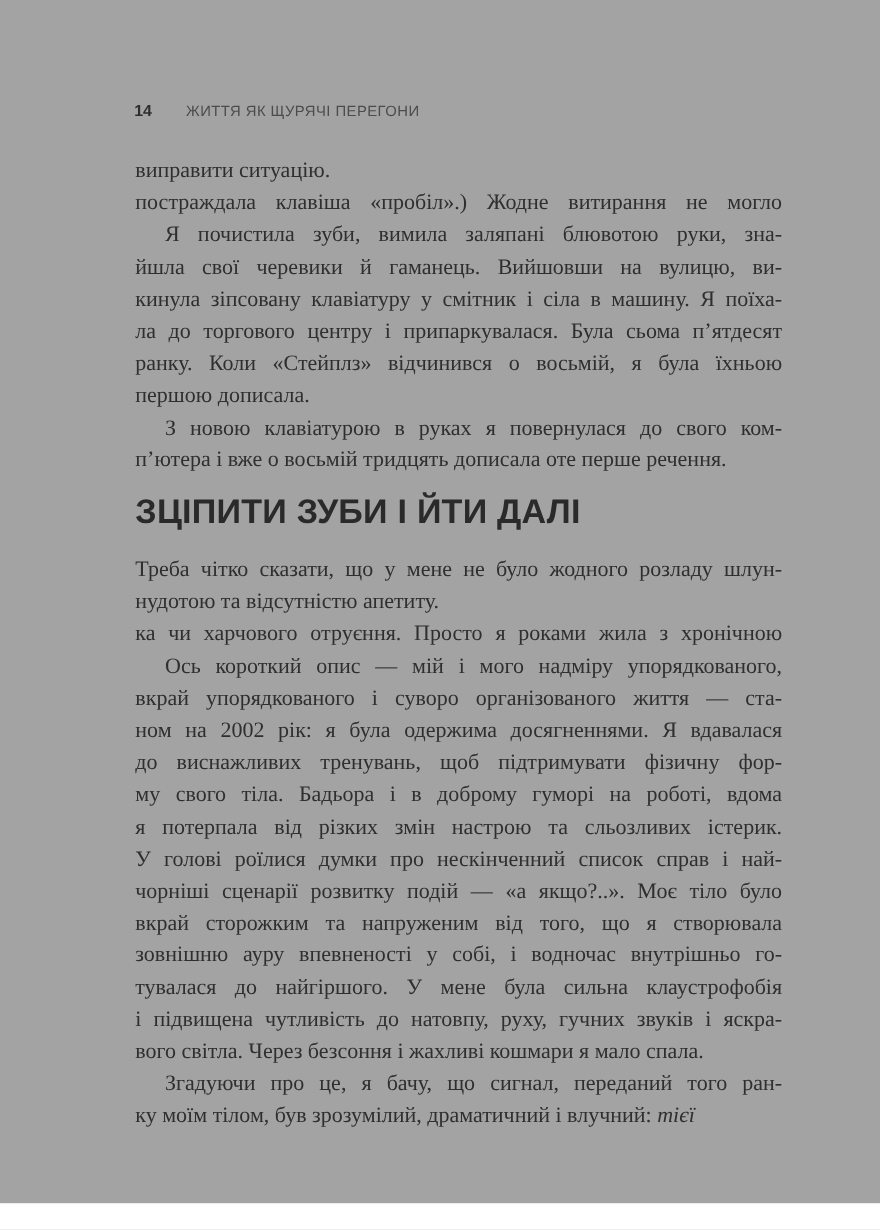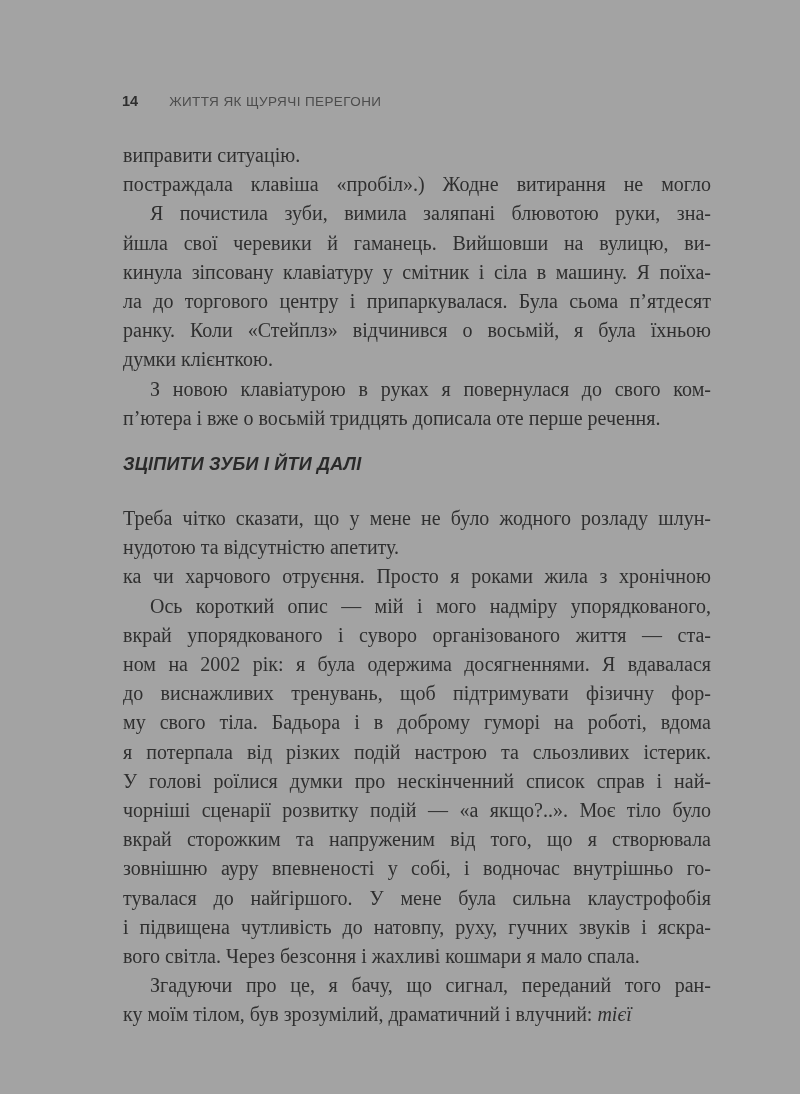--- a/index.html
+++ b/index.html
@@ -54,26 +54,25 @@
   }
   .text-line.last {
     text-align-last: left;
   }
   .paragraph.indent .text-line.first {
     text-indent: 27px;
   }
   .section-heading {
     font-family: "Liberation Sans", sans-serif;
     font-weight: 700;
-    font-size: 18px;
+    font-size: 31px;
     line-height: 29px;
     color: #2a2a2a;
     letter-spacing: 0.2px;
     margin: 17px 0 25px 0;
-    font-style: italic;
   }
   em { font-style: italic; }
 </style>
 </head>
 <body>
 
 <div class="book-page">
   <div class="page-header">
     <span class="page-number">14</span>
     <span class="running-title">ЖИТТЯ ЯК ЩУРЯЧІ ПЕРЕГОНИ</span>
@@ -82,39 +81,39 @@
       <div class="paragraph">
         <div class="text-line last">виправити ситуацію.</div>
         <div class="text-line first">постраждала клавіша «пробіл».) Жодне витирання не могло</div>
       </div>
       <div class="paragraph indent">
         <div class="text-line first">Я почистила зуби, вимила заляпані блювотою руки, зна-</div>
         <div class="text-line">йшла свої черевики й гаманець. Вийшовши на вулицю, ви-</div>
         <div class="text-line">кинула зіпсовану клавіатуру у смітник і сіла в машину. Я поїха-</div>
         <div class="text-line">ла до торгового центру і припаркувалася. Була сьома п’ятдесят</div>
         <div class="text-line">ранку. Коли «Стейплз» відчинився о восьмій, я була їхньою</div>
-        <div class="text-line last">думки клієнткою.</div>
+        <div class="text-line last">першою дописала.</div>
       </div>
       <div class="paragraph indent">
         <div class="text-line first">З новою клавіатурою в руках я повернулася до свого ком-</div>
         <div class="text-line last">п’ютера і вже о восьмій тридцять дописала оте перше речення.</div>
       </div>
       <h2 class="section-heading">ЗЦІПИТИ ЗУБИ І ЙТИ ДАЛІ</h2>
       <div class="paragraph">
         <div class="text-line first">Треба чітко сказати, що у мене не було жодного розладу шлун-</div>
         <div class="text-line last">нудотою та відсутністю апетиту.</div>
         <div class="text-line">ка чи харчового отруєння. Просто я роками жила з хронічною</div>
       </div>
       <div class="paragraph indent">
         <div class="text-line first">Ось короткий опис — мій і мого надміру упорядкованого,</div>
         <div class="text-line">вкрай упорядкованого і суворо організованого життя — ста-</div>
         <div class="text-line">ном на 2002 рік: я була одержима досягненнями. Я вдавалася</div>
         <div class="text-line">до виснажливих тренувань, щоб підтримувати фізичну фор-</div>
         <div class="text-line">му свого тіла. Бадьора і в доброму гуморі на роботі, вдома</div>
-        <div class="text-line">я потерпала від різких подій настрою та сльозливих істерик.</div>
+        <div class="text-line">я потерпала від різких змін настрою та сльозливих істерик.</div>
         <div class="text-line">У голові роїлися думки про нескінченний список справ і най-</div>
         <div class="text-line">чорніші сценарії розвитку подій — «а якщо?..». Моє тіло було</div>
         <div class="text-line">вкрай сторожким та напруженим від того, що я створювала</div>
         <div class="text-line">зовнішню ауру впевненості у собі, і водночас внутрішньо го-</div>
         <div class="text-line">тувалася до найгіршого. У мене була сильна клаустрофобія</div>
         <div class="text-line">і підвищена чутливість до натовпу, руху, гучних звуків і яскра-</div>
         <div class="text-line last">вого світла. Через безсоння і жахливі кошмари я мало спала.</div>
       </div>
       <div class="paragraph indent">
         <div class="text-line first">Згадуючи про це, я бачу, що сигнал, переданий того ран-</div>

